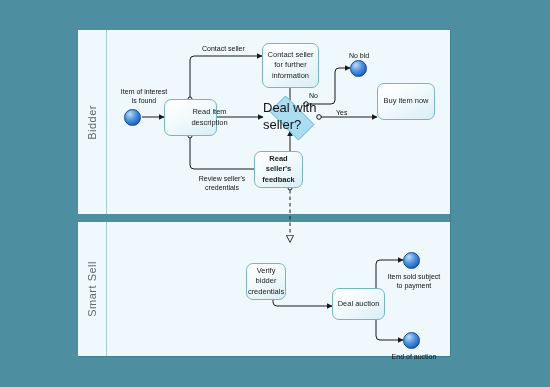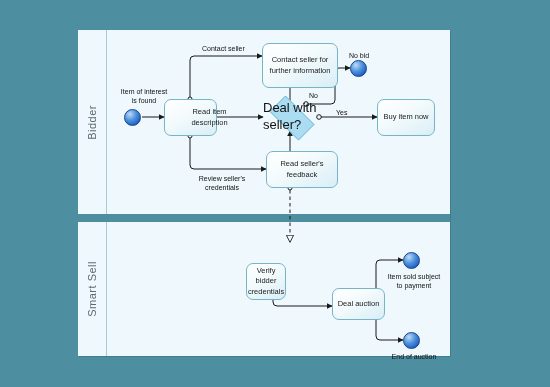--- a/index.html
+++ b/index.html
@@ -144,42 +144,42 @@
 
     <div class="lbl" style="left:35px;top:57px;width:62px;">Item of interest
 is found</div>
     <div class="sphere" style="left:46px;top:79px;"></div>
 
     <div class="node" style="left:86px;top:69px;width:53px;height:37px;padding-left:40px;" style2="">Read item
 description</div>
 
     <div class="flow-lbl" style="left:124px;top:15px;">Contact seller</div>
 
-    <div class="node" style="left:184px;top:13px;width:76px;height:45px;">Contact seller for
+    <div class="node" style="left:184px;top:13px;width:57px;height:45px;">Contact seller for
 further
 information</div>
 
     <div class="decision" style="left:185px;top:72px;width:56px;height:30px;">
       <div class="dshape"></div>
       <div class="dtext">Deal with
 seller?</div>
     </div>
 
     <div class="flow-lbl" style="left:231px;top:62px;">No</div>
     <div class="flow-lbl" style="left:258px;top:79px;">Yes</div>
 
     <div class="lbl" style="left:261px;top:21px;width:40px;">No bid</div>
     <div class="sphere" style="left:272px;top:30px;"></div>
 
-    <div class="node" style="left:299px;top:69px;width:58px;height:37px;text-align:right;">Buy item now</div>
+    <div class="node" style="left:299px;top:53px;width:58px;height:37px;text-align:right;">Buy item now</div>
 
     <div class="lbl" style="left:113px;top:144px;width:62px;">Review  seller's
 credentials</div>
 
-    <div class="node" style="left:188px;top:121px;width:72px;height:37px;">Read seller's
+    <div class="node" style="left:176px;top:121px;width:49px;height:37px;font-weight:bold;">Read seller's
 feedback</div>
 
     <div class="node" style="left:168px;top:233px;width:40px;height:37px;">Verify bidder
 credentials</div>
 
     <div class="node" style="left:254px;top:258px;width:53px;height:32px;">Deal auction</div>
 
     <div class="sphere" style="left:325px;top:222px;"></div>
     <div class="lbl" style="left:305px;top:242px;width:62px;">Item sold subject
 to payment</div>

